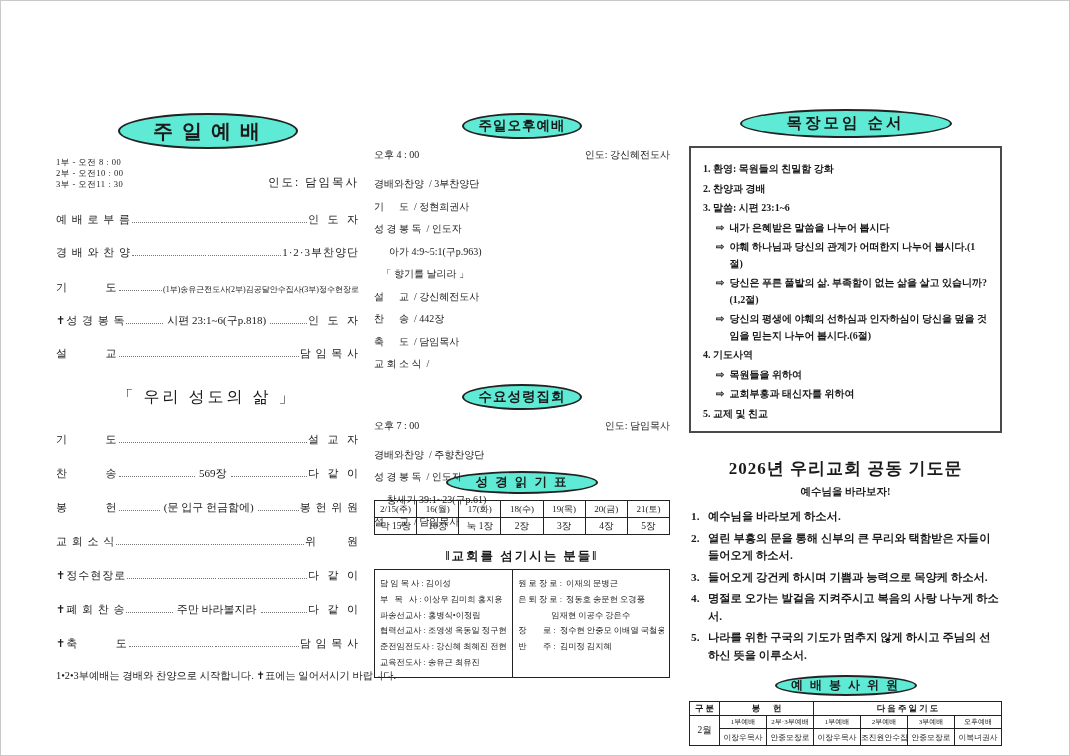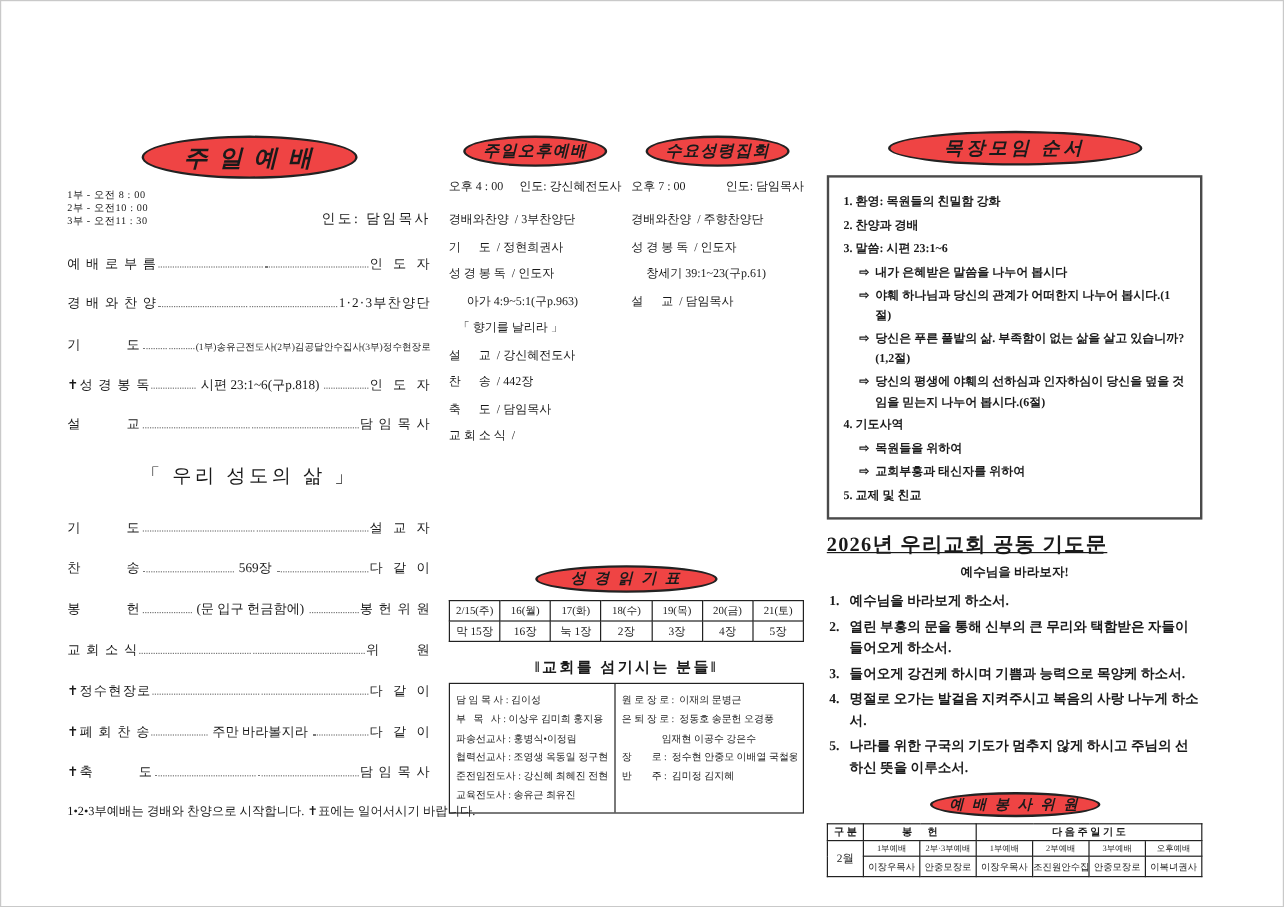--- a/index.html
+++ b/index.html
@@ -5,21 +5,21 @@
   * { margin:0; padding:0; box-sizing:border-box; }
   html,body { background:#e8e8e8; }
   #page {
     position:relative; width:1070px; height:756px; background:#ffffff;
     border:1px solid #c9c9c9; overflow:hidden;
     font-family:"Liberation Serif", serif; color:#1a1a1a;
   }
   .oval {
     border:2px solid #222; border-radius:50%;
     display:flex; align-items:center; justify-content:center;
-    font-weight:bold; white-space:pre; background:#ef4444;font-style:italic;
+    font-weight:bold; white-space:pre; background:#5eead4;
   }
   .pre { white-space:pre; }
 
   
   .col-left { position:absolute; left:55px; top:112px; width:303px; }
   .oval-main { width:180px; height:36px; margin:0 auto; font-size:20px; letter-spacing:2px; }
   .times-row { display:flex; justify-content:space-between; align-items:flex-end; margin-top:8px; }
   .times { font-size:8.5px; line-height:1.3; letter-spacing:0.5px; }
   .leader-note { font-size:11.5px; letter-spacing:2px; }
   .wrow { display:flex; align-items:flex-end; font-size:11px; overflow:hidden; }
@@ -30,21 +30,21 @@
   .wright { white-space:pre; letter-spacing:1px; }
   .wright:empty { display:none; }
   .wright.small { font-size:8px; letter-spacing:0; }
   .mt22{margin-top:22px}.mt18{margin-top:18px}.mt20{margin-top:20px}
   .sermon-title { text-align:center; font-size:16px; margin-top:26px; letter-spacing:3px; }
   .wrow2 { margin-top:19px; }
   .footnote { margin-top:18px; font-size:10.3px; white-space:pre; }
 
   
   .col-mid { position:absolute; left:373px; top:112px; width:296px; }
-  .mid-top { display:flex; gap:8px; height:358px; }
+  .mid-top { display:flex; gap:8px; height:358px;flex-direction:column; }
   .mid-sub { flex:1; }
   .oval-mid { width:120px; height:26px; margin:0 auto; font-size:13.5px; letter-spacing:1px; }
   .time-row { display:flex; justify-content:space-between; margin-top:9px; font-size:10px; }
   .svc-lines { margin-top:11px; }
   .svc-line { font-size:10px; line-height:22.5px; white-space:pre; }
   .oval-small { width:152px; height:23px; margin:0 auto; font-size:12.5px; letter-spacing:2px; }
   table.bible { width:100%; border-collapse:collapse; table-layout:fixed; margin-top:6px; }
   table.bible td { border:1px solid #222; text-align:center; height:17px; font-size:9px; white-space:pre; overflow:hidden; }
   table.bible tr.vals td { font-size:9.5px; }
   .servants-title { text-align:center; font-weight:bold; font-size:12.5px; margin-top:13px; letter-spacing:2px; }
@@ -54,21 +54,21 @@
   .sv-right { width:53%; }
   .sv-line { font-size:8.3px; line-height:15.8px; white-space:pre; overflow:hidden; }
 
   
   .col-right { position:absolute; left:688px; top:108px; width:313px; }
   .oval-right { width:212px; height:29px; margin:0 auto; font-size:15.5px; letter-spacing:3px; }
   .cell-box { border:2px solid #4a4a4a; margin-top:8px; padding:10px 12px 9px 12px; }
   .cm-item { font-size:10px; font-weight:bold; line-height:16.5px; margin-top:3px; }
   .cm-sub { display:flex; font-size:10px; font-weight:bold; line-height:16.5px; margin-top:3px; padding-left:13px; }
   .cm-arrow { margin-right:5px; }
-  .prayer-title { font-size:17px; font-weight:bold; margin-top:9px; letter-spacing:1px;text-decoration:underline; }
+  .prayer-title { text-align:center; font-size:17px; font-weight:bold; margin-top:24px; letter-spacing:1px; }
   .prayer-sub { text-align:center; font-size:10.5px; font-weight:bold; margin-top:5px; }
   .prayer-list { margin-top:9px; padding:0 2px; }
   .pr-item { display:flex; font-size:11.3px; font-weight:bold; line-height:17.5px; margin-bottom:4px; }
   .pr-num { width:17px; flex:0 0 17px; }
   .oval-committee { width:142px; height:21px; margin:11px auto 0 auto; font-size:12px; letter-spacing:2px; }
   table.committee { width:100%; border-collapse:collapse; table-layout:fixed; margin-top:5px; }
   table.committee td { border:1px solid #222; text-align:center; white-space:pre; overflow:hidden; }
   td.c-top { font-size:8.5px; height:14px; font-weight:bold; }
   td.c-sub { font-size:7px; height:13px; }
   td.c-name { font-size:7.8px; height:17px; }

